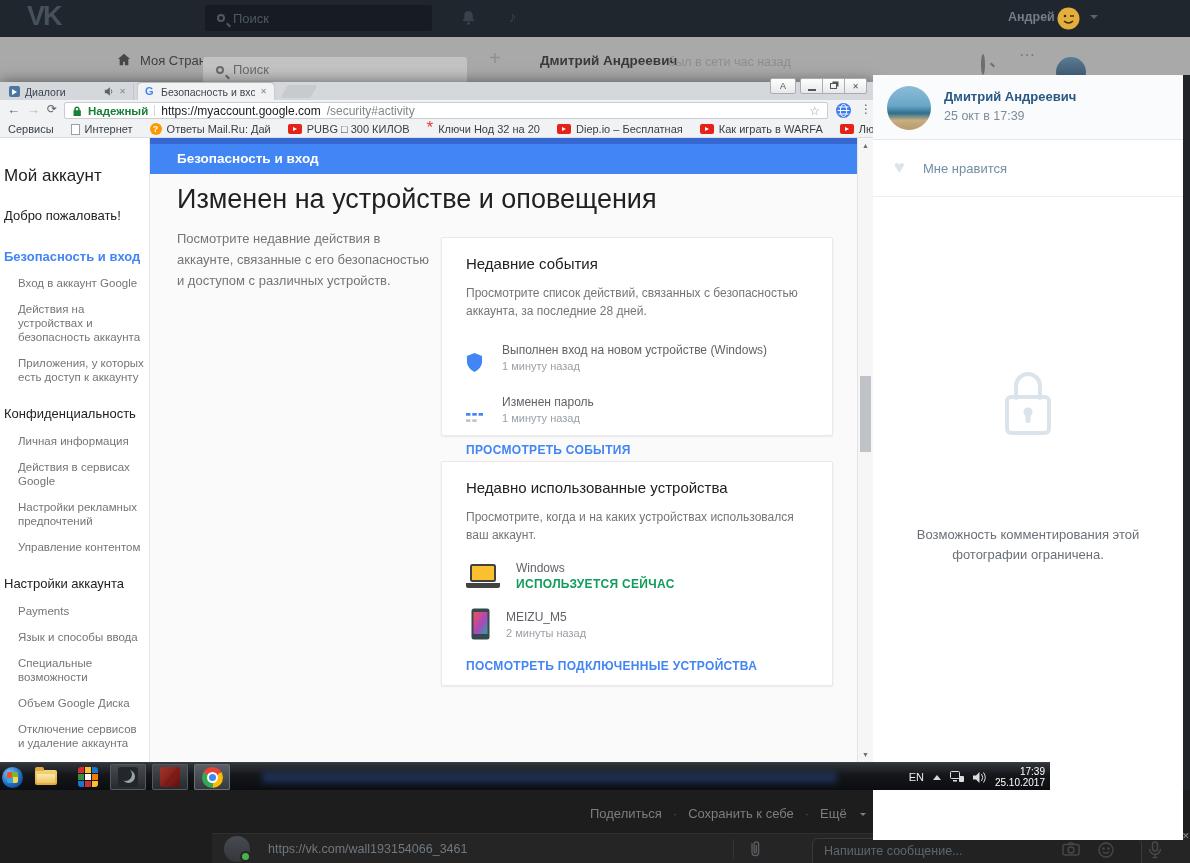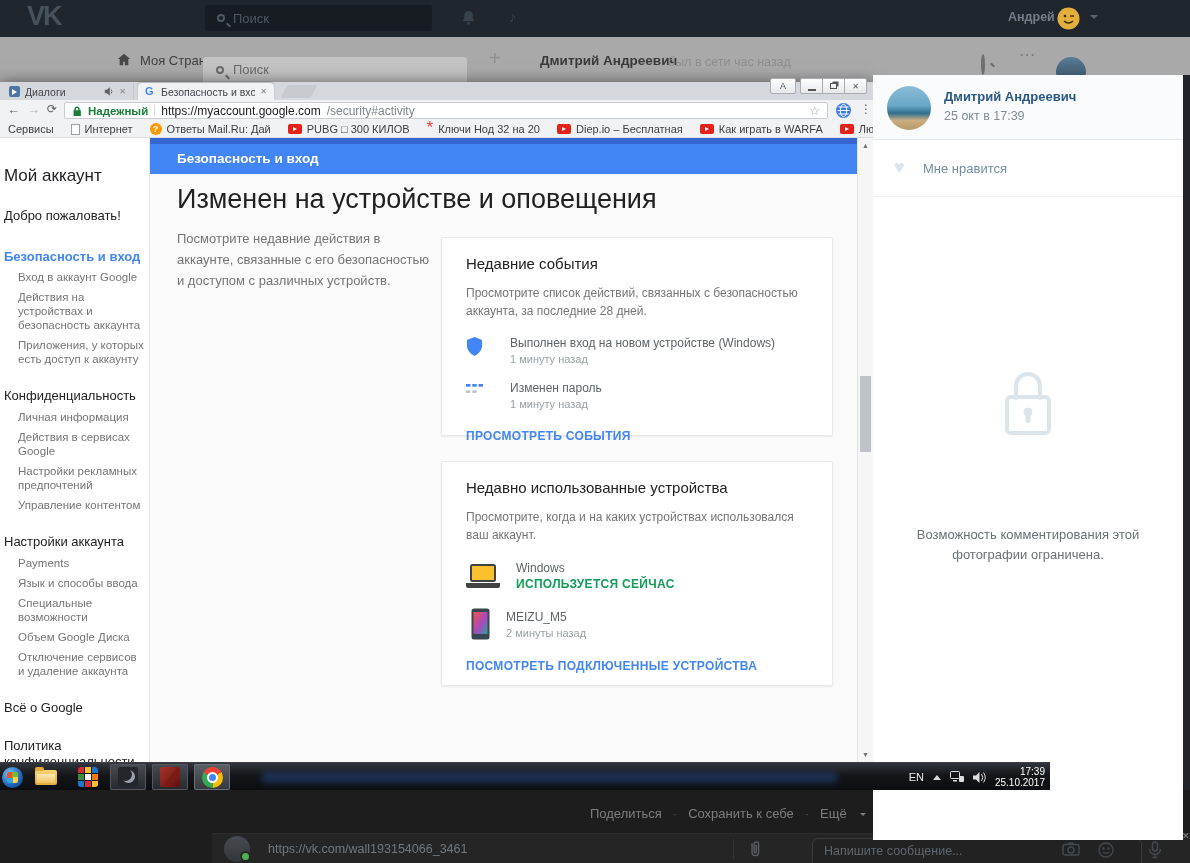--- a/index.html
+++ b/index.html
@@ -80,31 +80,31 @@
 .eset-icon{color:#e53935;font-size:17px;line-height:10px;height:12px;flex:none}
 .eset-icon::before{content:"*"}
 
 #gcontent{position:absolute;left:0;top:56px;width:873px;height:624px;background:#fafafa}
 #gsidebar{position:absolute;left:0;top:0;width:150px;height:624px;background:#fff;border-right:1px solid #e6e6e6;padding:28px 4px 0 4px;font-size:11.5px;color:#757575}
 #gsidebar-title{font-size:17px;color:#202124}
 #gsidebar ul{list-style:none;margin-top:6px}
 #gsidebar li{cursor:default}
 .sh{font-size:13px;font-weight:normal;color:#212121;margin-top:22px;line-height:16px}
 .sa{font-size:13px;font-weight:bold;color:#4285f4;margin-top:25px}
-.ss{margin-top:6px;padding-left:14px;line-height:14px}
+.ss{margin-top:12px;padding-left:14px;line-height:14px}
 #gbar-dark{position:absolute;left:150px;top:0;width:707px;height:6px;background:#3667d1}
 #gbar{position:absolute;left:150px;top:6px;width:707px;height:30px;background:#4285f4;color:#fff;font-size:13.5px;font-weight:bold;line-height:30px;padding-left:27px}
 #gh1{position:absolute;left:177px;top:46px;font-size:27px;font-weight:normal;color:#212121}
 #gintro{position:absolute;left:177px;top:90px;width:262px;font-size:13px;color:#757575;line-height:21px}
 .gcard{position:absolute;left:441px;width:392px;background:#fff;border:1px solid #e9e9e9;border-radius:2px;box-shadow:0 1px 2px rgba(0,0,0,.07);padding:17px 24px}
 #card-events{top:99px;height:199px}
 #card-devices{top:323px;height:225px}
 .gcard h3{font-size:15px;font-weight:normal;color:#212121}
 .gdesc{margin-top:12px;font-size:12px;color:#757575;line-height:18px}
-.ev{display:flex;gap:27px;margin-top:16px;align-items:flex-start}
+.ev{display:flex;gap:19px;margin-top:23px;align-items:flex-end}
 .ev-icon{flex:none;margin-top:1px}
 .t1{font-size:12px;color:#5f6368}
 .t2{font-size:11px;color:#9aa0a6;margin-top:3px}
 .glink{margin-top:19px;font-size:12px;font-weight:bold;color:#4285f4;letter-spacing:.3px;cursor:pointer}
 .dev{display:flex;gap:16px;margin-top:17px;align-items:center}
 .t-green{font-size:12px;font-weight:bold;color:#0f9d58;letter-spacing:.3px;margin-top:2px}
 
 #gscroll{position:absolute;left:857px;top:0;width:16px;height:624px;background:#f6f6f6;border-left:1px solid #e3e3e3}
 .sc-arr{position:absolute;left:0;width:15px;text-align:center;font-size:7px;color:#6f6f6f}
 #sc-up{top:4px}#sc-up::before{content:"▲"}

